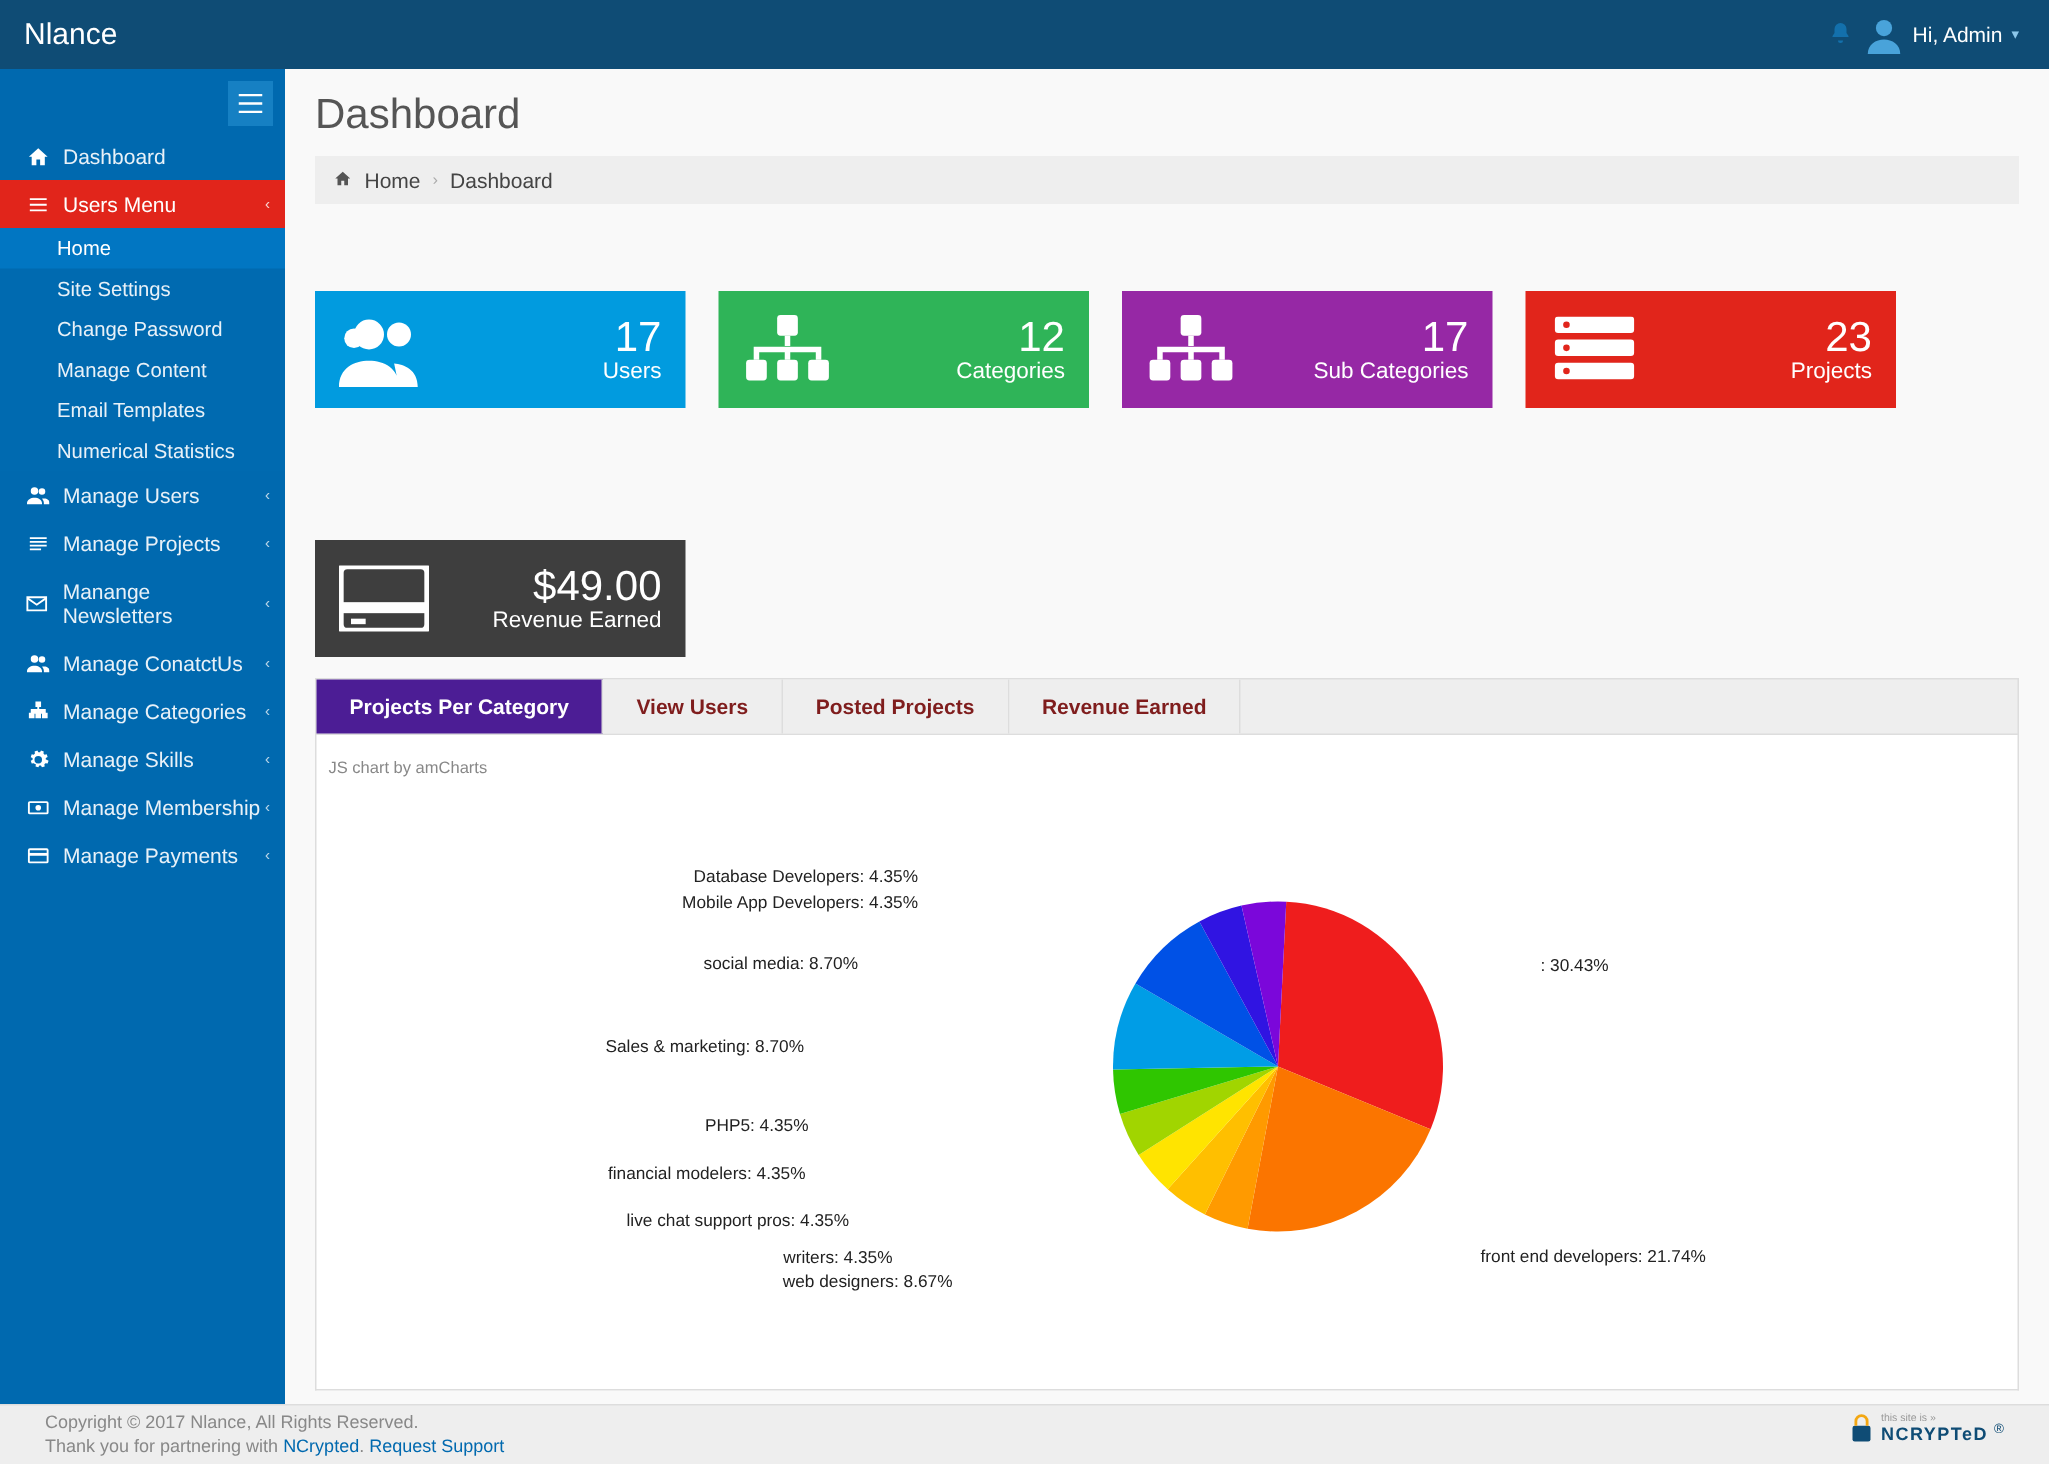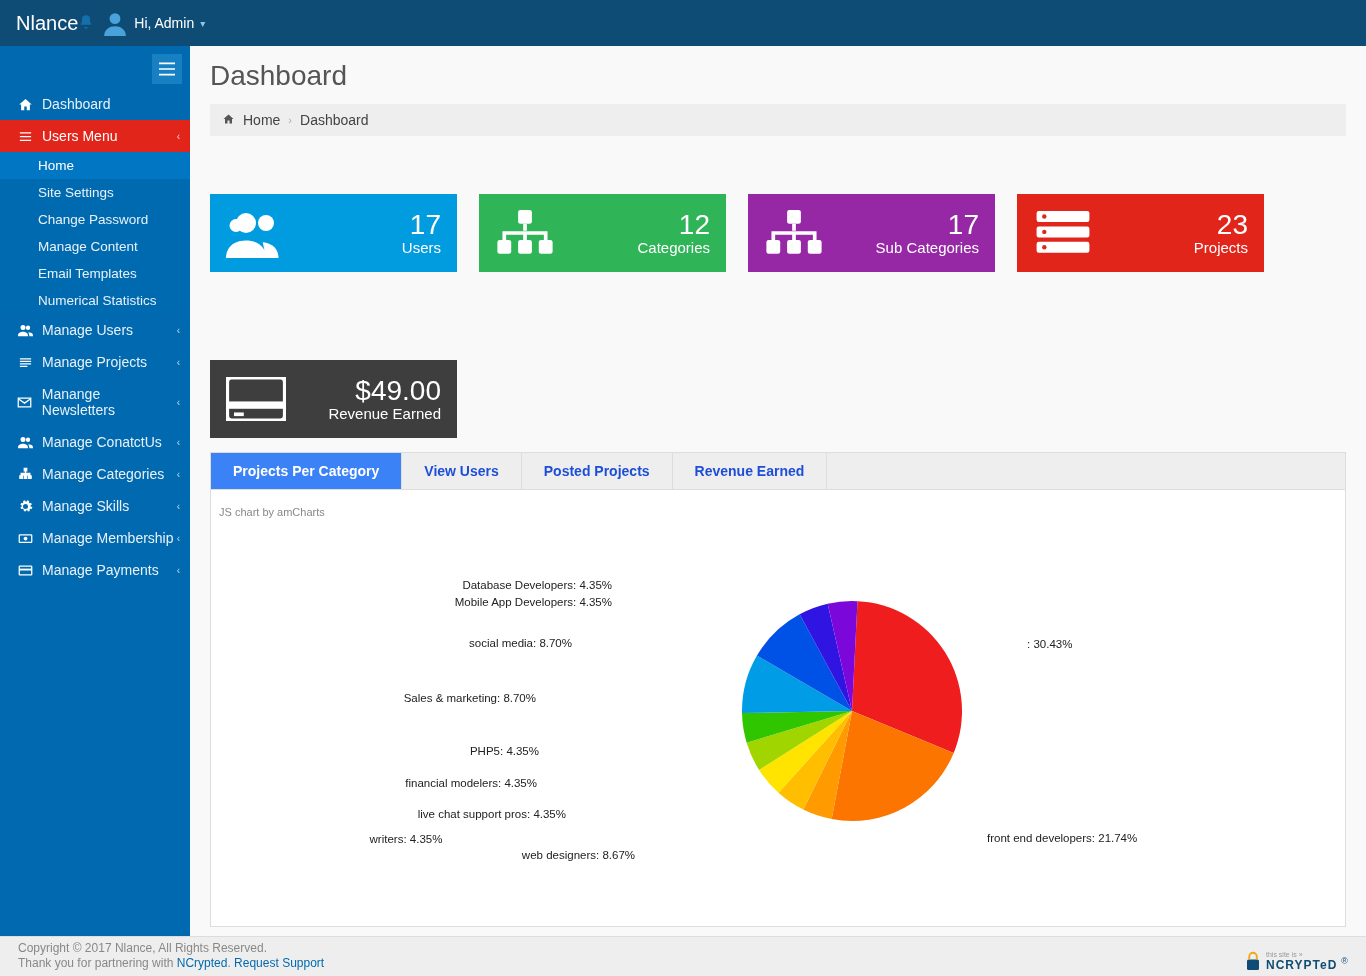--- a/index.html
+++ b/index.html
@@ -1,19 +1,19 @@
 <!DOCTYPE html>
 <html><head>
 <meta charset="utf-8">
 <style>
 * { margin: 0; padding: 0; box-sizing: border-box; }
 body { font-family: "Segoe UI", Arial, sans-serif; font-size: 14px; background: #fff; color: #333; width: 1366px; height: 976px; overflow: hidden; position: relative; }
 
 
-.header { height: 46px; background: #0f4c75; display: flex; align-items: center; justify-content: flex-start; padding: 0 20px 0 16px; color: #fff; }
+.header { height: 46px; background: #0f4c75; display: flex; align-items: center; justify-content: space-between; padding: 0 20px 0 16px; color: #fff; }
 .brand { font-size: 20px; font-weight: 400; color: #fff; }
 .header-right { display: flex; align-items: center; gap: 8px; }
 .bell-icon svg { fill: #1370ac; }
 .user-block { display: flex; align-items: center; gap: 6px; font-size: 14px; }
 .user-block svg.avatar { width: 26px; height: 26px; }
 
 
 .sidebar { position: absolute; top: 46px; left: 0; width: 190px; bottom: 40px; background: #0069af; color: #fff; }
 .collapse-btn { position: absolute; top: 8px; right: 8px; width: 30px; height: 30px; background: #1680c3; display: flex; align-items: center; justify-content: center; }
 .nav { list-style: none; padding-top: 42px; }
@@ -37,31 +37,31 @@
 .card .ct { text-align: right; }
 .card .ct .num { font-size: 28px; font-weight: 300; line-height: 1; }
 .card .ct .lbl { font-size: 15px; font-weight: 400; }
 .c-blue { background: #019bdf; }
 .c-green { background: #2fb458; gap: 48px; }
 .c-purple { background: #9628a5; }
 .c-red { background: #e1251b; }
 .c-dark { background: #3e3e3e; }
 
 .tabs { display: flex; background: #eee; border: 1px solid #ddd; margin-top: 10px; }
-.tab { padding: 10px 22px; font-size: 14px; font-weight: 600; color: #1d4ed8; background: #eee; border-right: 1px solid #ddd; cursor: pointer; }
-.tab.active { background: #3b82f6; color: #fff; }
+.tab { padding: 10px 22px; font-size: 14px; font-weight: 600; color: #7f1d1d; background: #eee; border-right: 1px solid #ddd; cursor: pointer; }
+.tab.active { background: #4c1d95; color: #fff; }
 
 .chart-card { background: #fff; border: 1px solid #ddd; border-top: none; padding: 10px 6px 20px 6px; }
 .chart-credit { font-size: 11px; color: #888; font-family: Verdana, sans-serif; margin: 6px 0 8px 2px; }
 .chart-wrap { position: relative; width: 100%; height: 380px; }
 .pie { position: absolute; left: 520px; top: 70px; }
 .lbl-line { position: absolute; font-size: 11.5px; font-family: Verdana, sans-serif; color: #222; white-space: nowrap; }
 
 
-.footer { position: absolute; left: 0; right: 0; bottom: 0; height: 40px; background: #eee; border-top: 1px solid #ddd; display: flex; align-items: flex-end; padding: 4px 18px; font-size: 12px; color: #888; justify-content: space-between; }
+.footer { position: absolute; left: 0; right: 0; bottom: 0; height: 40px; background: #eee; border-top: 1px solid #ddd; display: flex; align-items: flex-start; padding: 4px 30px; font-size: 12px; color: #888; justify-content: space-between; }
 .footer a { color: #0069af; text-decoration: none; }
 .footer .flines { line-height: 1.3; }
 .ncrypted { display:flex; align-items:center; gap:4px; font-size:10px; color:#0f4c75;}
 </style>
 </head>
 <body>
 
 <div class="header">
   <div class="brand">Nlance</div>
   <div class="header-right">
@@ -305,21 +305,21 @@
           <path d="M0 0 L-24.355506404537216 -107.26979681055869 A110 110 0 0 1 5.497708619774771 -109.86252864344628 Z" fill="#7b07da"></path>
         </svg>
       <div id="pie-labels">
           <div class="lbl-line" style="top: 53px; left: 0px; width: 395px; text-align: right;">Database Developers: 4.35%</div>
           <div class="lbl-line" style="top: 70px; left: 0px; width: 395px; text-align: right;">Mobile App Developers: 4.35%</div>
           <div class="lbl-line" style="top: 111px; left: 0px; width: 355px; text-align: right;">social media: 8.70%</div>
           <div class="lbl-line" style="top: 166px; left: 0px; width: 319px; text-align: right;">Sales &amp; marketing: 8.70%</div>
           <div class="lbl-line" style="top: 219px; left: 0px; width: 322px; text-align: right;">PHP5: 4.35%</div>
           <div class="lbl-line" style="top: 251px; left: 0px; width: 320px; text-align: right;">financial modelers: 4.35%</div>
           <div class="lbl-line" style="top: 282px; left: 0px; width: 349px; text-align: right;">live chat support pros: 4.35%</div>
-          <div class="lbl-line" style="top: 307px; left: 0px; width: 378px; text-align: center;">writers: 4.35%</div>
+          <div class="lbl-line" style="top: 307px; left: 0px; width: 378px; text-align: right;">writers: 4.35%</div>
           <div class="lbl-line" style="top: 323px; left: 0px; width: 418px; text-align: right;">web designers: 8.67%</div>
           <div class="lbl-line" style="top: 306px; left: 770px;">front end developers: 21.74%</div>
           <div class="lbl-line" style="top: 112px; left: 810px;">: 30.43%</div>
         </div>
     </div>
   </div>
 </div>
 
 <div class="footer">
   <div class="flines">

